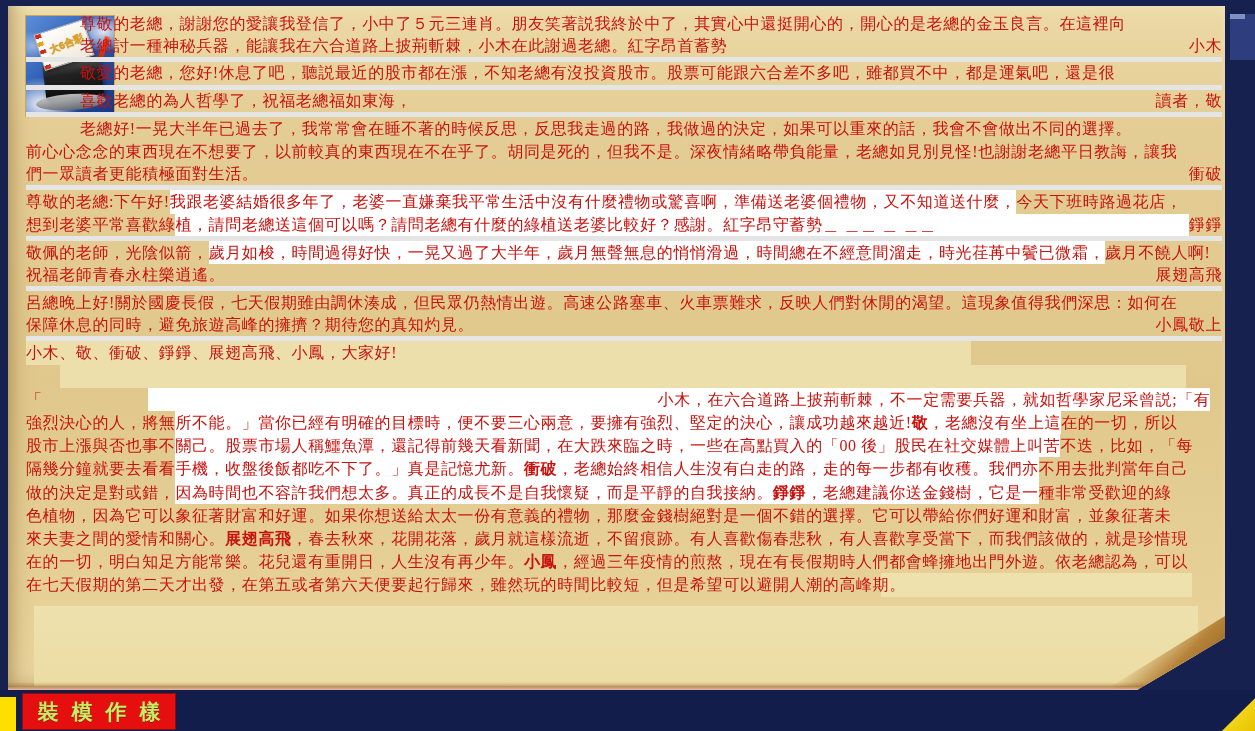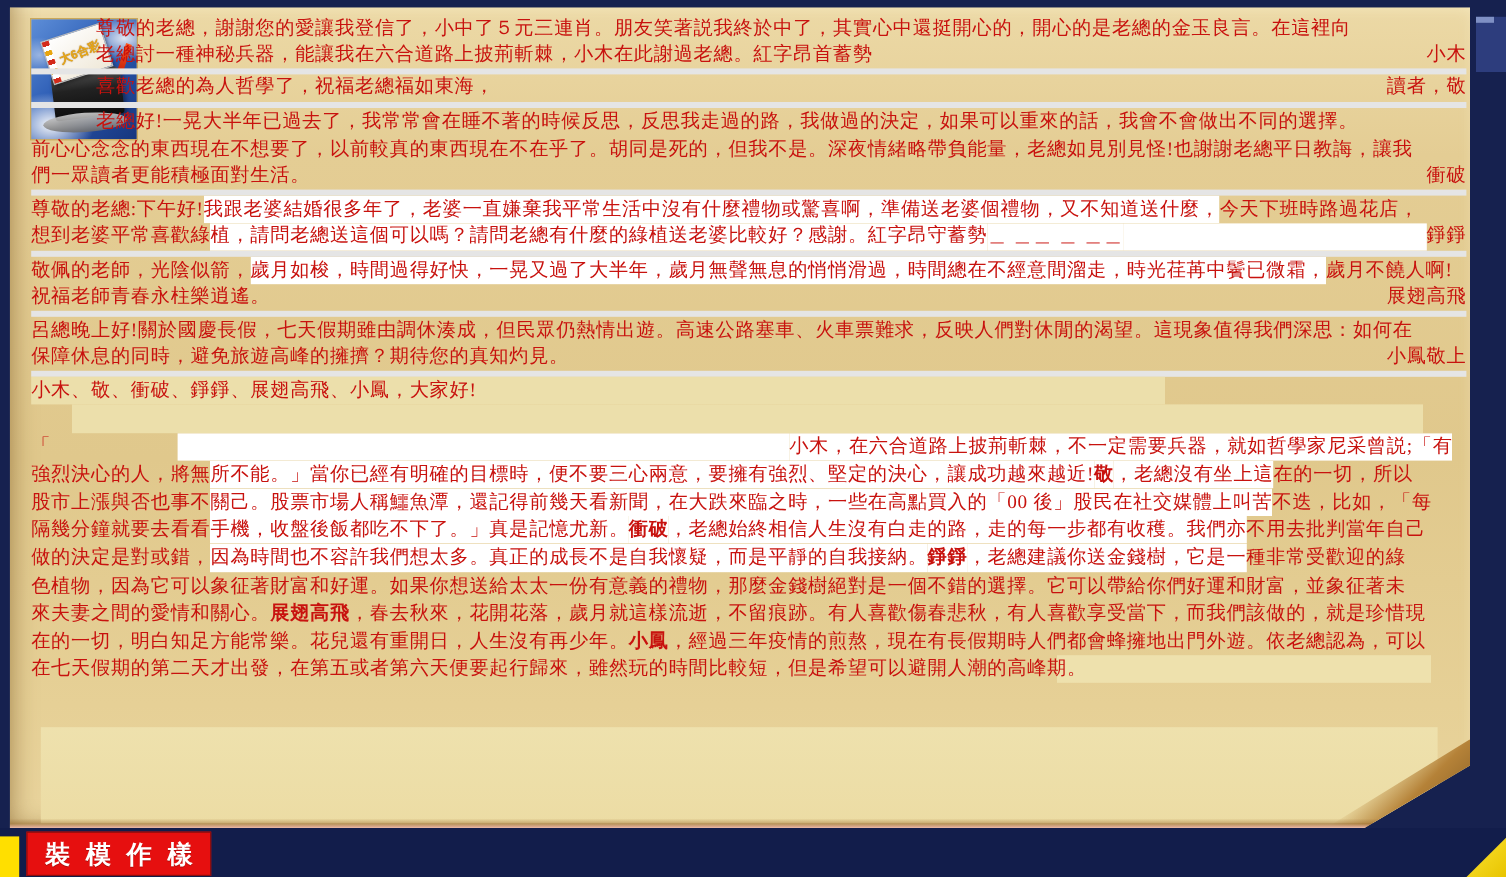--- a/index.html
+++ b/index.html
@@ -36,21 +36,21 @@
   }
   #footer-band{position:absolute;left:0;bottom:0;width:100%;height:41px;background:#121d4b;}
   #footer-yellow{position:absolute;left:0;bottom:0;width:16px;height:34px;background:#ffdf00;}
   #stamp{
     position:absolute;left:22px;bottom:1px;width:152px;height:35px;
     background:#e60f0f;border:1px solid #8d0d0d;
     display:flex;align-items:center;justify-content:center;
   }
   #stamp span{
     font-family:"Liberation Sans","DejaVu Sans",sans-serif;
-    font-weight:bold;font-size:21px;color:#ffffff;
+    font-weight:bold;font-size:21px;color:#bef264;
     letter-spacing:13px;padding-left:13px;text-shadow:0 1px 0 rgba(0,0,0,.25);
   }
   
   #masthead{
     position:absolute;left:25px;top:15px;width:88px;height:100px;
     background:
       radial-gradient(ellipse 60% 38% at 18% 88%,rgba(255,255,255,.95),rgba(255,255,255,0) 70%),
       radial-gradient(ellipse 55% 30% at 88% 16%,rgba(255,255,255,.85),rgba(255,255,255,0) 65%),
       radial-gradient(ellipse 40% 25% at 8% 30%,rgba(255,255,255,.45),rgba(255,255,255,0) 60%),
       linear-gradient(135deg,#5d8ed8 0%,#2c5cb4 45%,#17367e 100%);
@@ -124,20 +124,21 @@
   <div id="mailbox-base"></div>
   <div id="envelope">
     <div id="envelope-stripes"></div>
     <span id="envelope-title">大6合彩</span>
   </div>
 </div>
 
 <div id="text-area">
     <div class="tl ind"><span class="">尊敬的老總，謝謝您的愛讓我登信了，小中了５元三連肖。朋友笑著説我終於中了，其實心中還挺開心的，開心的是老總的金玉良言。在這裡向</span></div>
     <div class="tl ind ul"><span class="">老總討一種神秘兵器，能讓我在六合道路上披荊斬棘，小木在此謝過老總。紅字昂首蓄勢</span><span class="fill"></span><span class="sig">小木</span></div>
+    <div class="tl ind ul"><span class="">敬愛的老總，您好!休息了吧，聽説最近的股市都在漲，不知老總有沒投資股市。股票可能跟六合差不多吧，雖都買不中，都是運氣吧，還是很</span></div>
     <div class="tl ind ul"><span class="">喜歡老總的為人哲學了，祝福老總福如東海，</span><span class="fill"></span><span class="sig">讀者，敬</span></div>
     <div class="tl ind"><span class="">老總好!一晃大半年已過去了，我常常會在睡不著的時候反思，反思我走過的路，我做過的決定，如果可以重來的話，我會不會做出不同的選擇。</span></div>
     <div class="tl"><span class="">前心心念念的東西現在不想要了，以前較真的東西現在不在乎了。胡同是死的，但我不是。深夜情緒略帶負能量，老總如見別見怪!也謝謝老總平日教誨，讓我</span></div>
     <div class="tl ul"><span class="">們一眾讀者更能積極面對生活。</span><span class="fill"></span><span class="sig">衝破</span></div>
     <div class="tl"><span class="">尊敬的老總:下午好!</span><span class="hl">我跟老婆結婚很多年了，老婆一直嫌棄我平常生活中沒有什麼禮物或驚喜啊，準備送老婆個禮物，又不知道送什麼，</span><span class="">今天下班時路過花店，</span></div>
     <div class="tl ul"><span class="">想到老婆平常喜歡綠</span><span class="hl">植，請問老總送這個可以嗎？請問老總有什麼的綠植送老婆比較好？感謝。紅字昂守蓄勢</span><span class="hl">＿ ＿＿ ＿ ＿＿</span><span class="fill hl"></span><span class="sig">錚錚</span></div>
     <div class="tl"><span class="">敬佩的老師，光陰似箭，</span><span class="hl">歲月如梭，時間過得好快，一晃又過了大半年，歲月無聲無息的悄悄滑過，時間總在不經意間溜走，時光荏苒中鬢已微霜，</span><span class="">歲月不饒人啊!</span></div>
     <div class="tl ul"><span class="">祝福老師青春永柱樂逍遙。</span><span class="fill"></span><span class="sig">展翅高飛</span></div>
     <div class="tl"><span class="">呂總晚上好!關於國慶長假，七天假期雖由調休湊成，但民眾仍熱情出遊。高速公路塞車、火車票難求，反映人們對休閒的渴望。這現象值得我們深思：如何在</span></div>
     <div class="tl ul"><span class="">保障休息的同時，避免旅遊高峰的擁擠？期待您的真知灼見。</span><span class="fill"></span><span class="sig">小鳳敬上</span></div>

